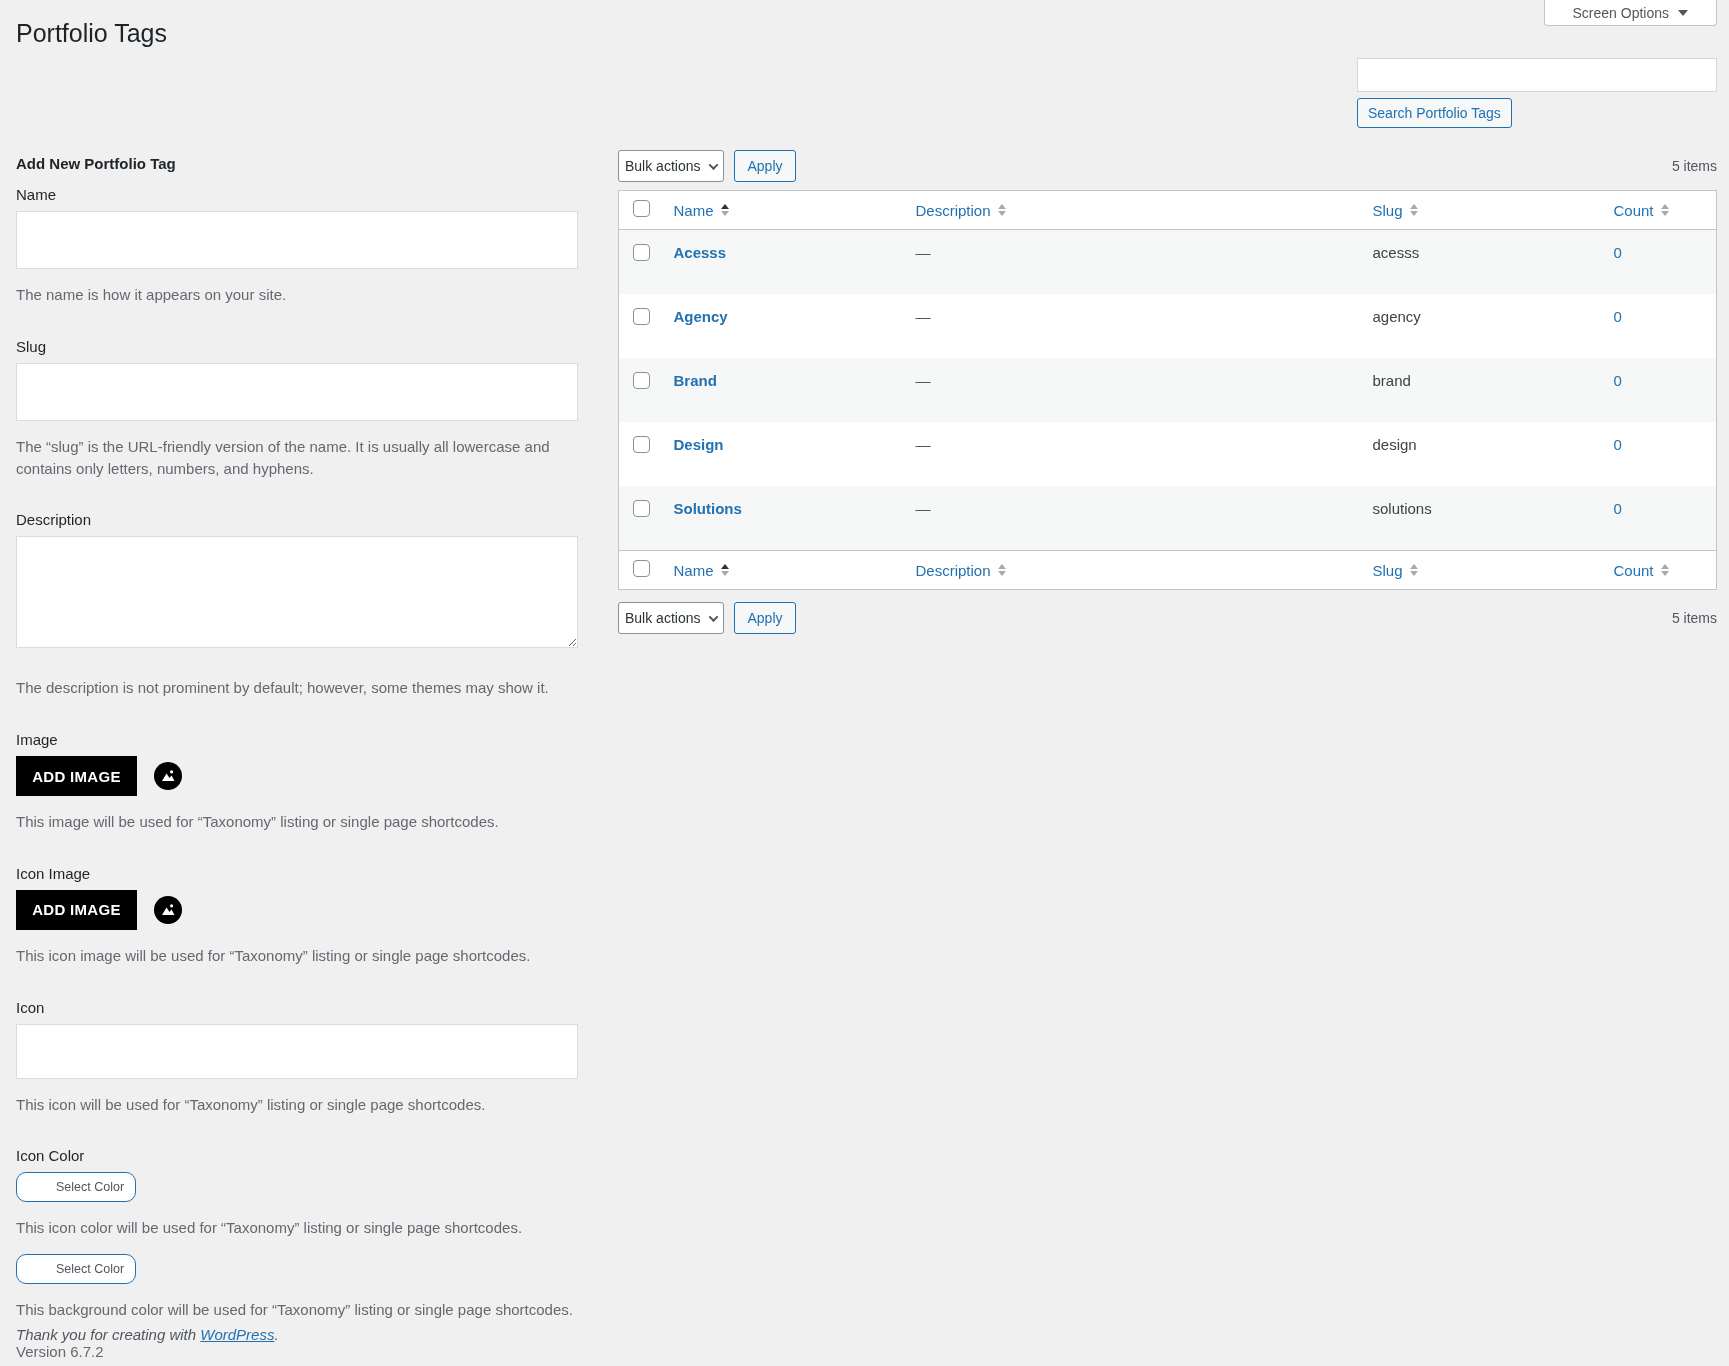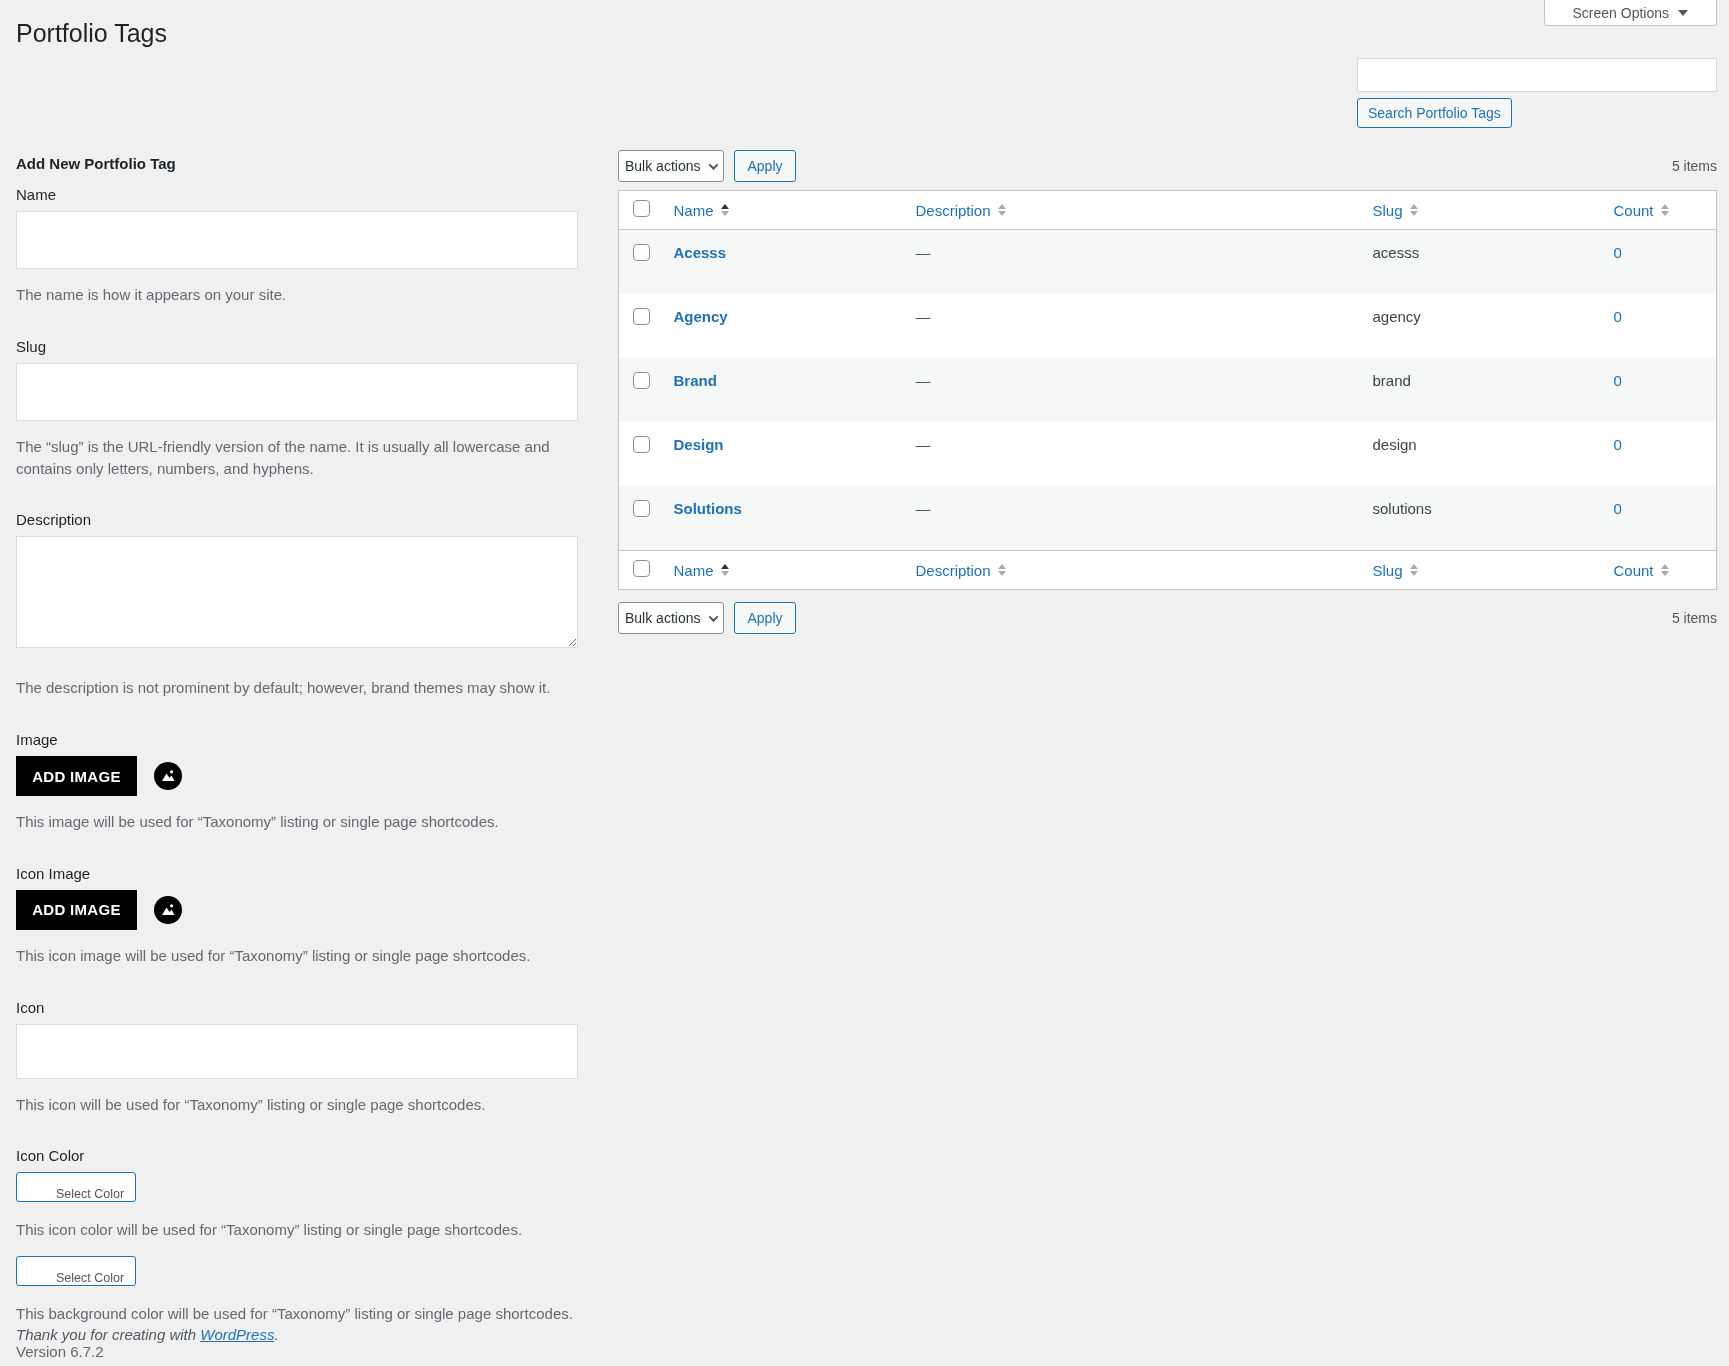--- a/index.html
+++ b/index.html
@@ -96,22 +96,22 @@
   .help.tall-gap { margin-top:26px; }
 
   .addimg-row { display:flex; align-items:center; gap:17px; }
   .addimg-btn {
     width:121px; height:40px; background:#000; color:#fff; border:none;
     font-weight:bold; font-size:15px; letter-spacing:0.3px; font-family:inherit; cursor:pointer;
   }
   .img-circle-icon { width:28px; height:28px; display:block; }
 
   .color-btn {
-    display:inline-flex; align-items:flex-end; height:30px; padding:0;
-    background:#fff; border:1px solid #2271b1; border-radius:3px; cursor:pointer;
+    display:inline-flex; align-items:center; height:30px; padding:0;
+    background:#fff; border:1px solid #2271b1; border-radius:10px; cursor:pointer;
   }
   .color-swatch { width:28px; border-right:1px solid #c3c4c7; background:#fff; }
   .color-btn-label { display:flex; align-items:center; padding:0 11px; font-size:12.5px; color:#50575e; }
 
   
   .footer { position:absolute; left:16px; right:12px; bottom:6px; display:flex; justify-content:space-between; align-items:baseline; font-size:15px;flex-direction:column; }
   .thanks { font-style:italic; color:#50575e; }
   .wp-link { color:#2271b1; text-decoration:underline; cursor:pointer; }
   .version { color:#646970; }
 </style>
@@ -135,21 +135,21 @@
       <label class="field-label first">Name</label>
       <input class="input-big" type="text" value="" style="">
       <p class="help">The name is how it appears on your site.</p>
 
       <label class="field-label">Slug</label>
       <input class="input-big" type="text" value="" style="">
       <p class="help">The “slug” is the URL-friendly version of the name. It is usually all lowercase and contains only letters, numbers, and hyphens.</p>
 
       <label class="field-label">Description</label>
       <textarea class="textarea-big" style=""></textarea>
-      <p class="help tall-gap">The description is not prominent by default; however, brand themes may show it.</p>
+      <p class="help tall-gap">The description is not prominent by default; however, some themes may show it.</p>
 
       <label class="field-label">Image</label>
       <div class="addimg-row">
         <button class="addimg-btn">ADD IMAGE</button>
         <span>
           <svg class="img-circle-icon" viewBox="0 0 28 28">
             <circle cx="14" cy="14" r="14" fill="#000"></circle>
             <path d="M8 19 L12.5 11.5 L15.5 16 L17.5 13.5 L20.5 19 Z" fill="#fff"></path>
             <circle cx="17.6" cy="9.8" r="1.6" fill="#fff"></circle>
           </svg>

